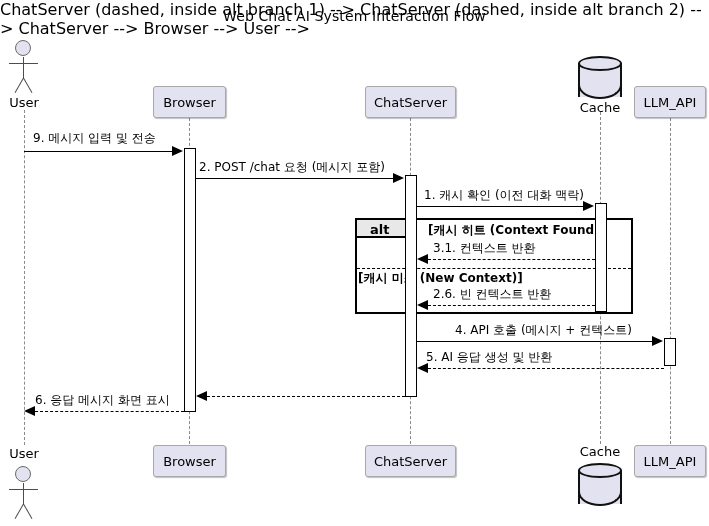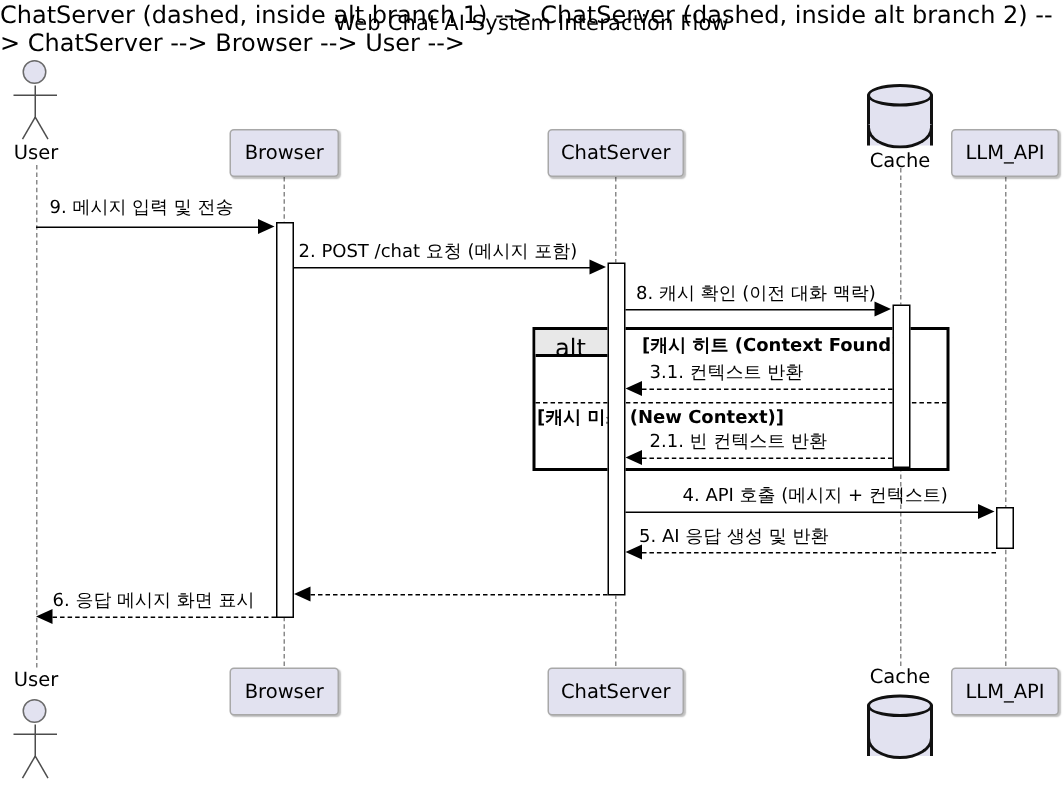--- a/index.html
+++ b/index.html
@@ -194,22 +194,22 @@
   .alt-tab {
     position: absolute;
     box-sizing: border-box;
     background: #E8E8E8;
     border-right: 2px solid #000000;
     border-bottom: 2px solid #000000;
     z-index: 3;
   }
   .alt-tab-label {
     position: absolute;
-    font-size: 16px;
-    font-weight: normal;
+    font-size: 13px;
+    font-weight: bold;
     color: #000000;
     z-index: 3;
   }
   .alt-guard {
     position: absolute;
     font-size: 12px;
     font-weight: bold;
     color: #000000;
     white-space: nowrap;
     z-index: 3;
@@ -301,31 +301,31 @@
   <div class="msg-label" style="left:33px; top:130px;">9. 메시지 입력 및 전송</div>
   <div class="msg-line" style="left:24px; top:151px; width:149px;"></div>
   <div class="arrow-head arrow-right" style="left:172px; top:146px;"></div>
 
   
   <div class="msg-label" style="left:199px; top:159px;">2. POST /chat 요청 (메시지 포함)</div>
   <div class="msg-line" style="left:196px; top:178px; width:198px;"></div>
   <div class="arrow-head arrow-right" style="left:393px; top:173px;"></div>
 
   
-  <div class="msg-label" style="left:424px; top:187px;">8. 캐시 확인 (이전 대화 맥락)</div>
+  <div class="msg-label" style="left:424px; top:187px;">1. 캐시 확인 (이전 대화 맥락)</div>
   <div class="msg-line" style="left:417px; top:206px; width:167px;"></div>
   <div class="arrow-head arrow-right" style="left:583px; top:201px;"></div>
 
    ChatServer (dashed, inside alt branch 1) --&gt;
   <div class="msg-label" style="left:433px; top:240px;">3.1. 컨텍스트 반환</div>
   <div class="msg-line dashed" style="left:428px; top:259px; width:167px;"></div>
   <div class="arrow-head arrow-left" style="left:417px; top:254px;"></div>
 
    ChatServer (dashed, inside alt branch 2) --&gt;
-  <div class="msg-label" style="left:433px; top:286px;">2.1. 빈 컨텍스트 반환</div>
+  <div class="msg-label" style="left:433px; top:286px;">2.6. 빈 컨텍스트 반환</div>
   <div class="msg-line dashed" style="left:428px; top:305px; width:167px;"></div>
   <div class="arrow-head arrow-left" style="left:417px; top:300px;"></div>
 
   
   <div class="msg-label" style="left:424px; top:322px;margin-left:31px;">4. API 호출 (메시지 + 컨텍스트)</div>
   <div class="msg-line" style="left:417px; top:341px; width:236px;"></div>
   <div class="arrow-head arrow-right" style="left:652px; top:336px;"></div>
 
    ChatServer --&gt;
   <div class="msg-label" style="left:426px; top:349px;">5. AI 응답 생성 및 반환</div>

